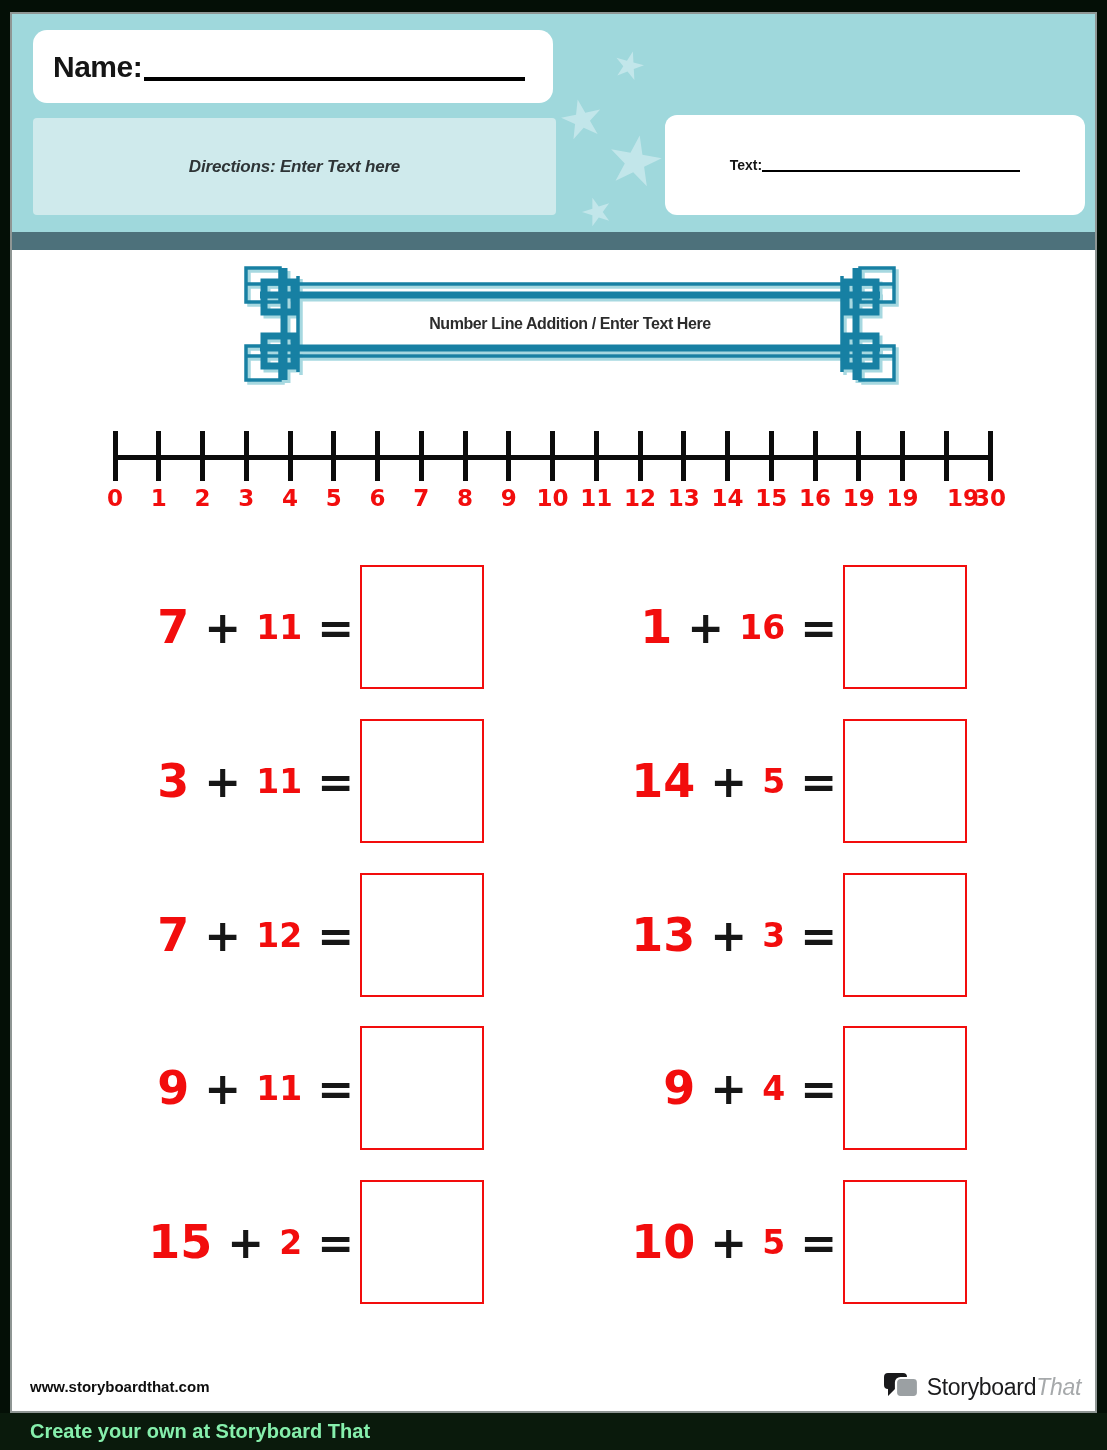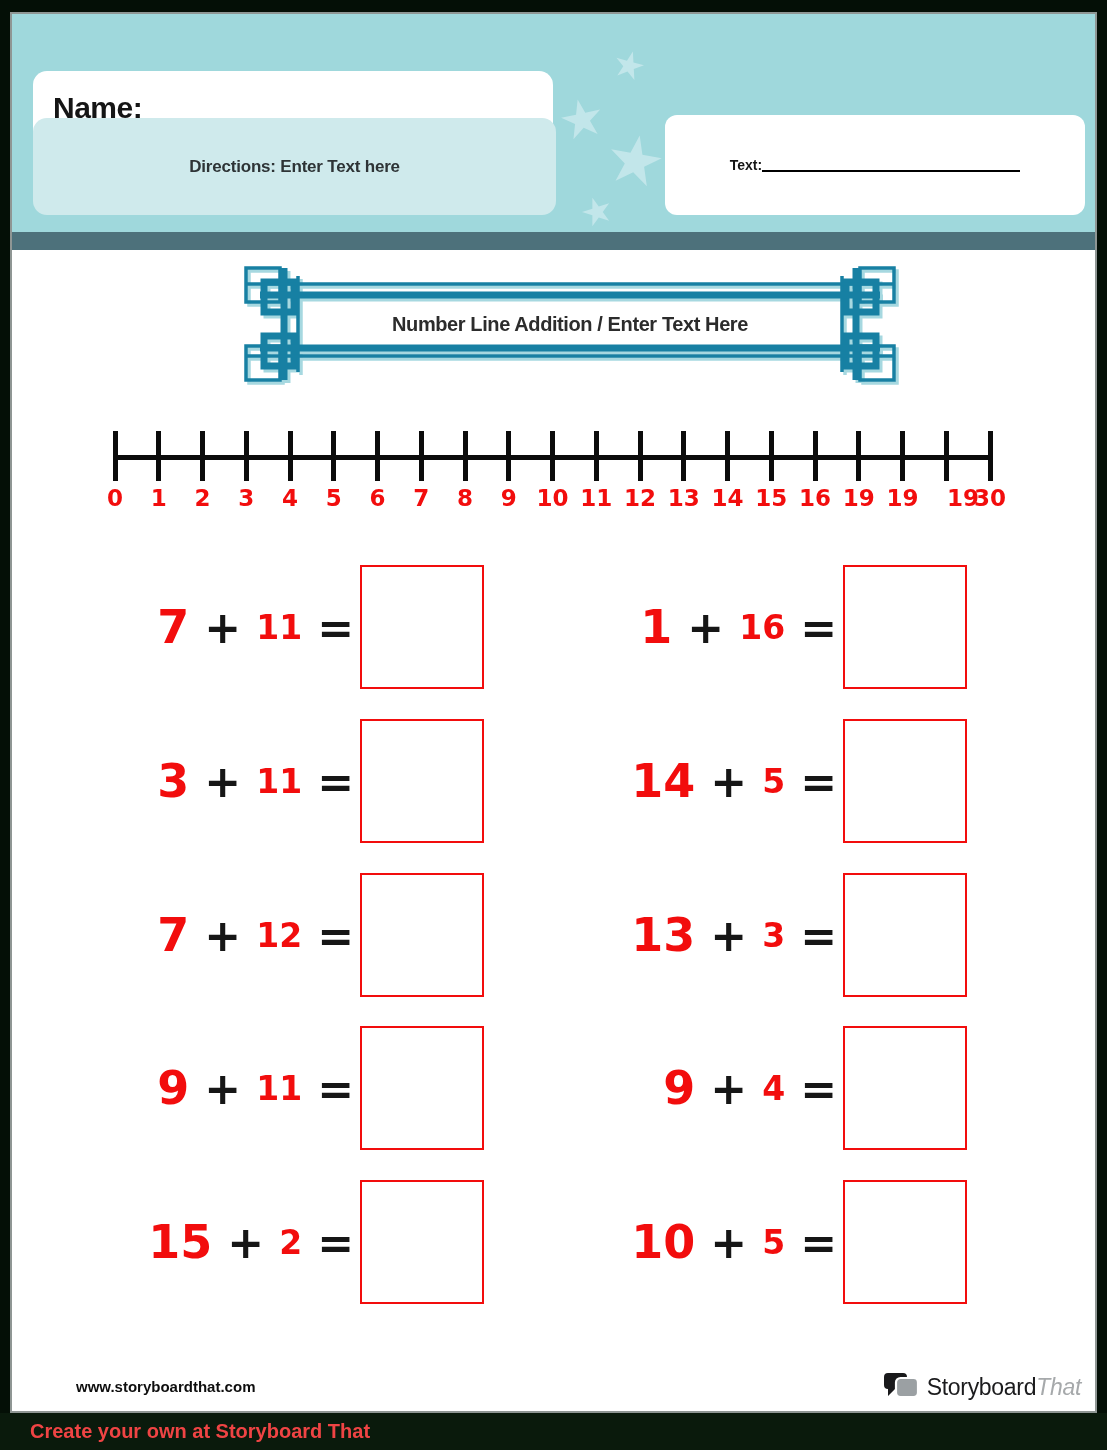--- a/index.html
+++ b/index.html
@@ -15,78 +15,77 @@
     background:#ffffff; border:2px solid #8f9694; overflow:hidden;
   }
   
   .header-band { position:absolute; left:0; top:0; width:100%; height:218px; background:var(--header_bg,#9fd8dc); }
   .slate-bar  { position:absolute; left:0; top:218px; width:100%; height:18px; background:var(--slate,#4d717b); }
 
   .name-box {
     position:absolute; left:21px; top:16px; width:520px; height:73px;
     background:#fff; border-radius:14px; display:flex; align-items:center;
     padding:0 28px 0 20px;
-    margin-top:41px;
   }
   .name-label { font-size:30px; font-weight:bold; color:#151515; letter-spacing:-0.5px; white-space:nowrap; }
   .name-line  { flex:1; height:0; border-bottom:4px solid #000; margin-top:24px; margin-left:2px; }
 
   .directions-box {
     position:absolute; left:21px; top:104px; width:523px; height:97px;
-    background:var(--directions_bg,#cfeaec); border-radius:14px;
-    display:flex; align-items:center; justify-content:center;
+    background:var(--directions_bg,#cfeaec); border-radius:4px;
+    display:flex; align-items:center; justify-content:center;font-style:italic;
   }
   .directions-text { font-size:17px; font-weight:bold; color:#2e3436; letter-spacing:-0.2px; }
 
   .date-box {
     position:absolute; left:653px; top:101px; width:420px; height:100px;
     background:#fff; border-radius:12px; display:flex; align-items:center; justify-content:center;
   }
   .date-label { font-size:14px; font-weight:bold; color:#151515; }
   .date-line  { width:258px; height:13px; border-bottom:2.5px solid #000; }
 
   .stars-svg { position:absolute; left:545px; top:24px; }
 
   
   .banner { position:absolute; left:228px; top:248px; width:660px; height:124px; }
   .banner svg { position:absolute; left:0; top:0; }
   .banner-title {
     position:absolute; left:0; top:0; width:100%; height:100%;
     display:flex; align-items:center; justify-content:center;
-    font-size:20px; font-weight:bold; color:#2c2c2c; letter-spacing:-0.4px;
+    font-size:16px; font-weight:bold; color:#2c2c2c; letter-spacing:-0.4px;
   }
 
   
   .numline { position:absolute; left:0; top:417px; width:100%; height:110px; }
   .nl-main { position:absolute; left:103px; top:24px; width:875px; height:5px; background:#0b0b0b; }
   .nl-tick { position:absolute; top:0; width:5px; height:50px; background:#0b0b0b; }
   .nl-label{ position:absolute; top:54px; width:44px; text-align:center;
              color:var(--red,#f20d0d); font-weight:bold; font-size:23px;
              font-family:"DejaVu Sans", sans-serif; }
 
   
   .answer-box { position:absolute; width:124px; height:124px; border:2px solid var(--red,#f20d0d); background:#fff; }
   .expr { position:absolute; height:124px; display:flex; align-items:center; gap:15px;
           font-family:"DejaVu Sans", sans-serif; }
   .op1  { font-size:46px; font-weight:bold; color:var(--red,#f20d0d); }
   .op2  { font-size:33px; font-weight:bold; color:var(--red,#f20d0d); }
   .plus { font-size:44px; font-weight:bold; color:#161616; }
   .eq   { font-size:44px; font-weight:bold; color:#161616; margin-right:-4px; }
 
   
-  .site-url { position:absolute; left:18px; bottom:16px; font-size:15px; font-weight:bold; color:#0e0e0e;margin-left:46px; }
+  .site-url { position:absolute; left:18px; bottom:16px; font-size:15px; font-weight:bold; color:#0e0e0e; }
   .logo { position:absolute; right:14px; bottom:8px; display:flex; align-items:center; gap:7px; }
   .logo-text { font-size:23px; letter-spacing:-0.3px; color:#1b1b1d; }
   .logo-that { color:var(--logo_gray,#a6a9ab);font-style:italic; }
 
   .bottom-bar {
     position:absolute; left:0; bottom:0; width:100%; height:37px;
     background:#0a1a0c; display:flex; align-items:center; padding-left:30px;
   }
-  .bottom-bar span { color:#ef4444; font-weight:bold; font-size:20px; }
+  .bottom-bar span { color:#86efac; font-weight:bold; font-size:20px; }
 </style>
 </head>
 <body style="--header_bg: #9fd8dc; --directions_bg: #cfeaec; --slate: #4d717b; --frame_teal: #1780a3; --frame_teal_light: #a6d8e0; --red: #f20d0d; --star: #c2e6ea; --logo_gray: #a6a9ab;">
 
 <div class="page">
 
   <div class="header-band">
     <svg class="stars-svg" width="130" height="200" viewBox="0 0 130 200">
       <g fill="#c2e6ea">
         <path d="M0,-1 L0.2245,-0.309 L0.951,-0.309 L0.363,0.118 L0.588,0.809 L0,0.382 L-0.588,0.809 L-0.363,0.118 L-0.951,-0.309 L-0.2245,-0.309 Z" transform="translate(72,28) rotate(15) scale(15)"></path>

